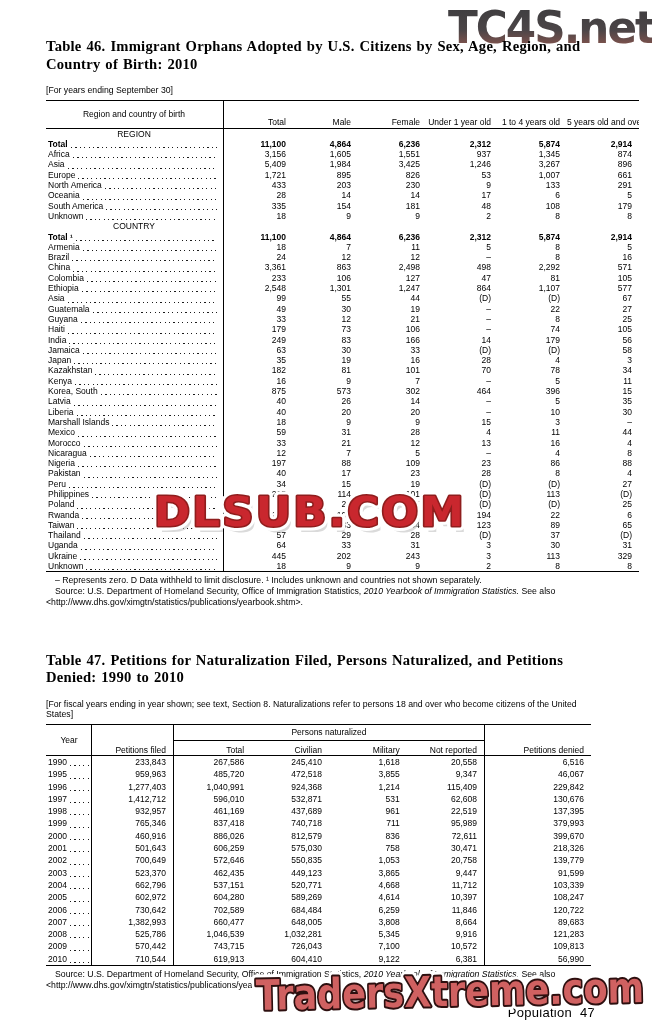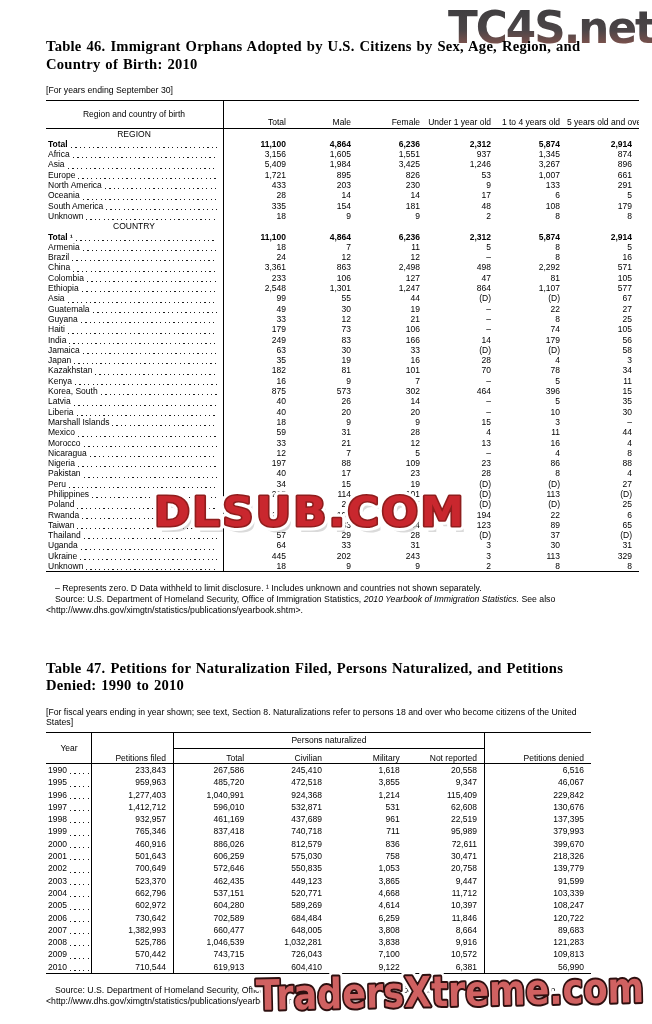--- a/index.html
+++ b/index.html
@@ -30,21 +30,21 @@
   tr.boldrow td{font-weight:bold;}
 
   
   .ycell{width:42px;padding-left:2px;}
   .ydots{flex:0 0 22px;}
   th.bb{border-bottom:1px solid #000;}
   .vab{vertical-align:bottom;}
   .vam{vertical-align:middle;text-align:center;}
 
   
-  .fn{font-size:8.7px;line-height:10.8px;margin-top:11px;}
+  .fn{font-size:8.7px;line-height:10.8px;margin-top:3px;}
   .fn p{margin:0;text-indent:9px;}
   .it{font-style:italic;}
 
   
   .pop{font-size:13px;text-align:right;white-space:pre;letter-spacing:.3px;
        font-family:"Liberation Sans",sans-serif;}
 
   
   .wm{position:absolute;pointer-events:none;}
   .wm-top{top:1px;right:-8px;}
@@ -909,21 +909,21 @@
           <tr>
             <td class="ycell vr">
               <span class="stubflex">
                 <span class="lbl">2008</span>
                 <span class="dots ydots"></span>
               </span>
             </td>
             <td class="num vr">525,786</td>
             <td class="num">1,046,539</td>
             <td class="num">1,032,281</td>
-            <td class="num">3,838</td>
+            <td class="num">5,345</td>
             <td class="num vr">9,916</td>
             <td class="num">121,283</td>
           </tr>
           <tr>
             <td class="ycell vr">
               <span class="stubflex">
                 <span class="lbl">2009</span>
                 <span class="dots ydots"></span>
               </span>
             </td>

